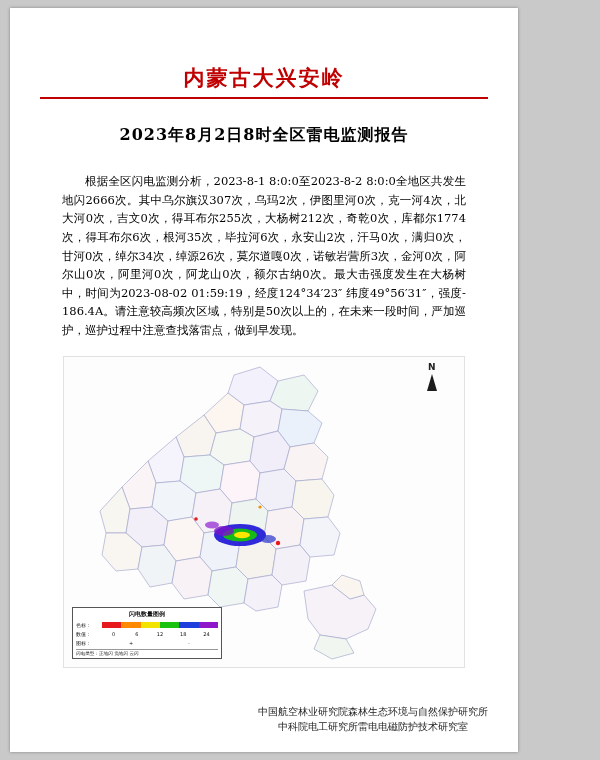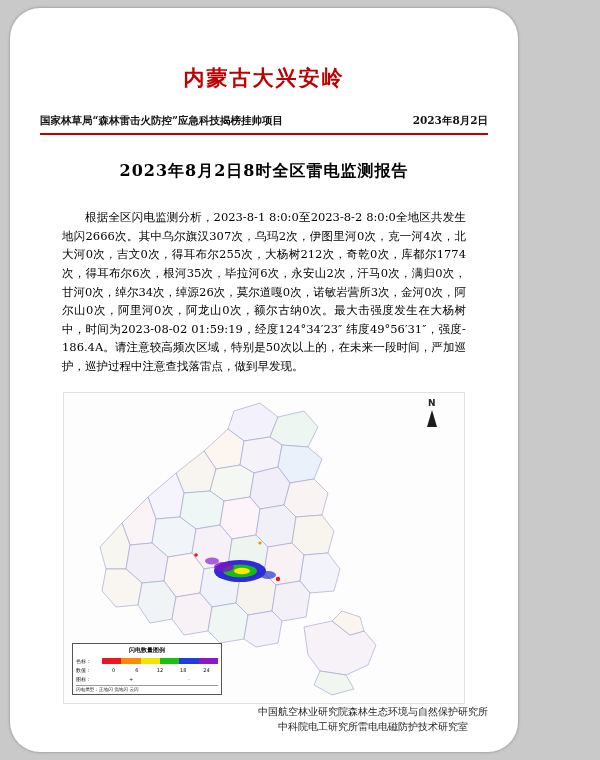--- a/index.html
+++ b/index.html
@@ -15,21 +15,20 @@
   }
   .page {
     position: absolute;
     left: 10px;
     top: 8px;
     width: 508px;
     height: 744px;
     background: #ffffff;
     box-shadow: 0 0 3px rgba(0,0,0,0.35);
     overflow: hidden;
-    border-radius: 30px;
   }
   .doc-title-1, .doc-title-2 {
     text-align: center;
     color: #c00000;
     font-family: "DejaVu Serif", "Liberation Serif", serif;
     font-weight: bold;
     letter-spacing: 2px;
   }
   .doc-title-1 {
     font-size: 21px;
@@ -184,24 +183,20 @@
     line-height: 1.5;
   }
 </style>
 </head>
 <body>
 
 <div class="page">
 
   <div class="doc-title-1">内蒙古大兴安岭</div>
 
-  <div class="meta-row">
-    <span>国家林草局“森林雷击火防控”应急科技揭榜挂帅项目</span>
-    <span class="meta-date">2023年8月2日</span>
-  </div>
   <div class="red-rule"></div>
 
   <div class="section-title">2023年8月2日8时全区雷电监测报告</div>
 
   <div class="body-text">根据全区闪电监测分析，2023-8-1 8:0:0至2023-8-2 8:0:0全地区共发生地闪2666次。其中乌尔旗汉307次，乌玛2次，伊图里河0次，克一河4次，北大河0次，吉文0次，得耳布尔255次，大杨树212次，奇乾0次，库都尔1774次，得耳布尔6次，根河35次，毕拉河6次，永安山2次，汗马0次，满归0次，甘河0次，绰尔34次，绰源26次，莫尔道嘎0次，诺敏岩营所3次，金河0次，阿尔山0次，阿里河0次，阿龙山0次，额尔古纳0次。最大击强度发生在大杨树中，时间为2023-08-02 01:59:19，经度124°34′23″ 纬度49°56′31″，强度-186.4A。请注意较高频次区域，特别是50次以上的，在未来一段时间，严加巡护，巡护过程中注意查找落雷点，做到早发现。</div>
 
   <div class="map-wrap">
 
     <div class="compass">
       <span class="n">N</span>

